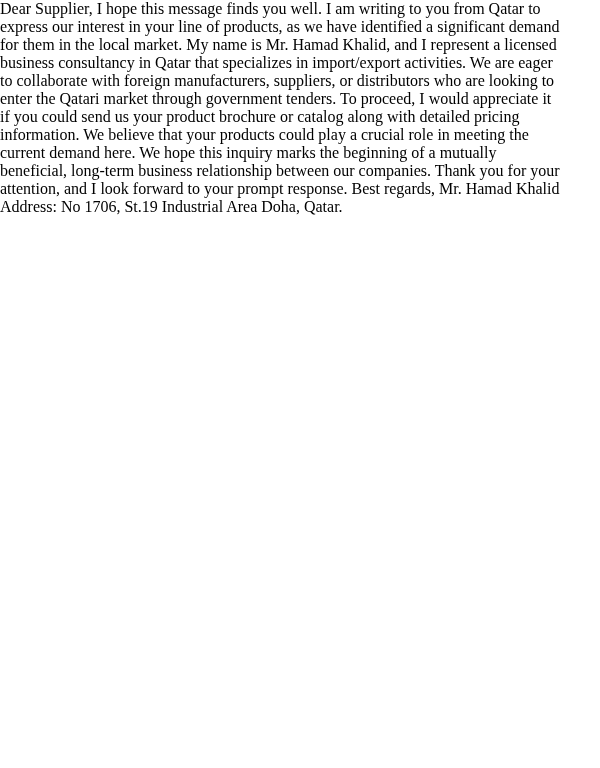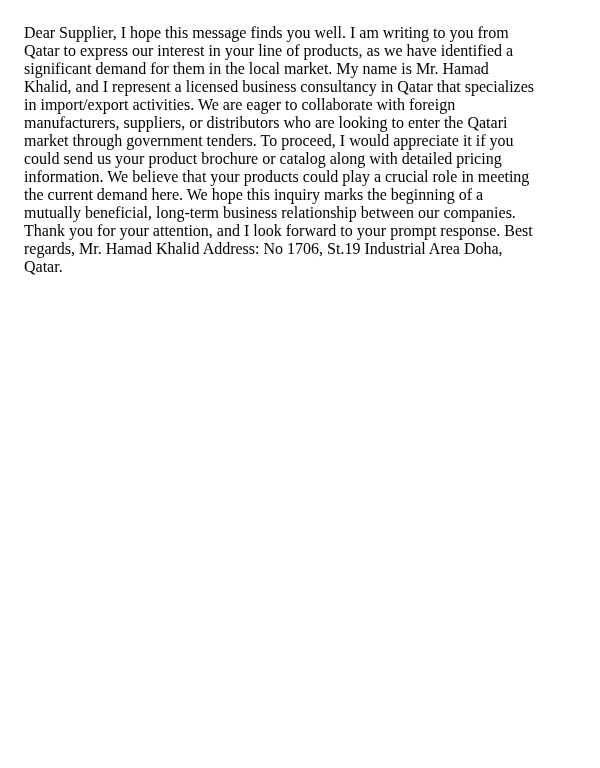--- a/index.html
+++ b/index.html
@@ -6,21 +6,21 @@
     margin: 0;
     padding: 0;
     background: #ffffff;
   }
   body {
     width: 600px;
     height: 768px;
     overflow: hidden;
   }
   .page {
-    padding: 24px;
+    padding: 0;
     box-sizing: border-box;
     width: 564px;
   }
   .letter-text {
     font-family: "Liberation Serif", "DejaVu Serif", serif;
     font-size: 16px;
     line-height: normal;
     color: #000000;
     margin: 0;
     text-align: left;

